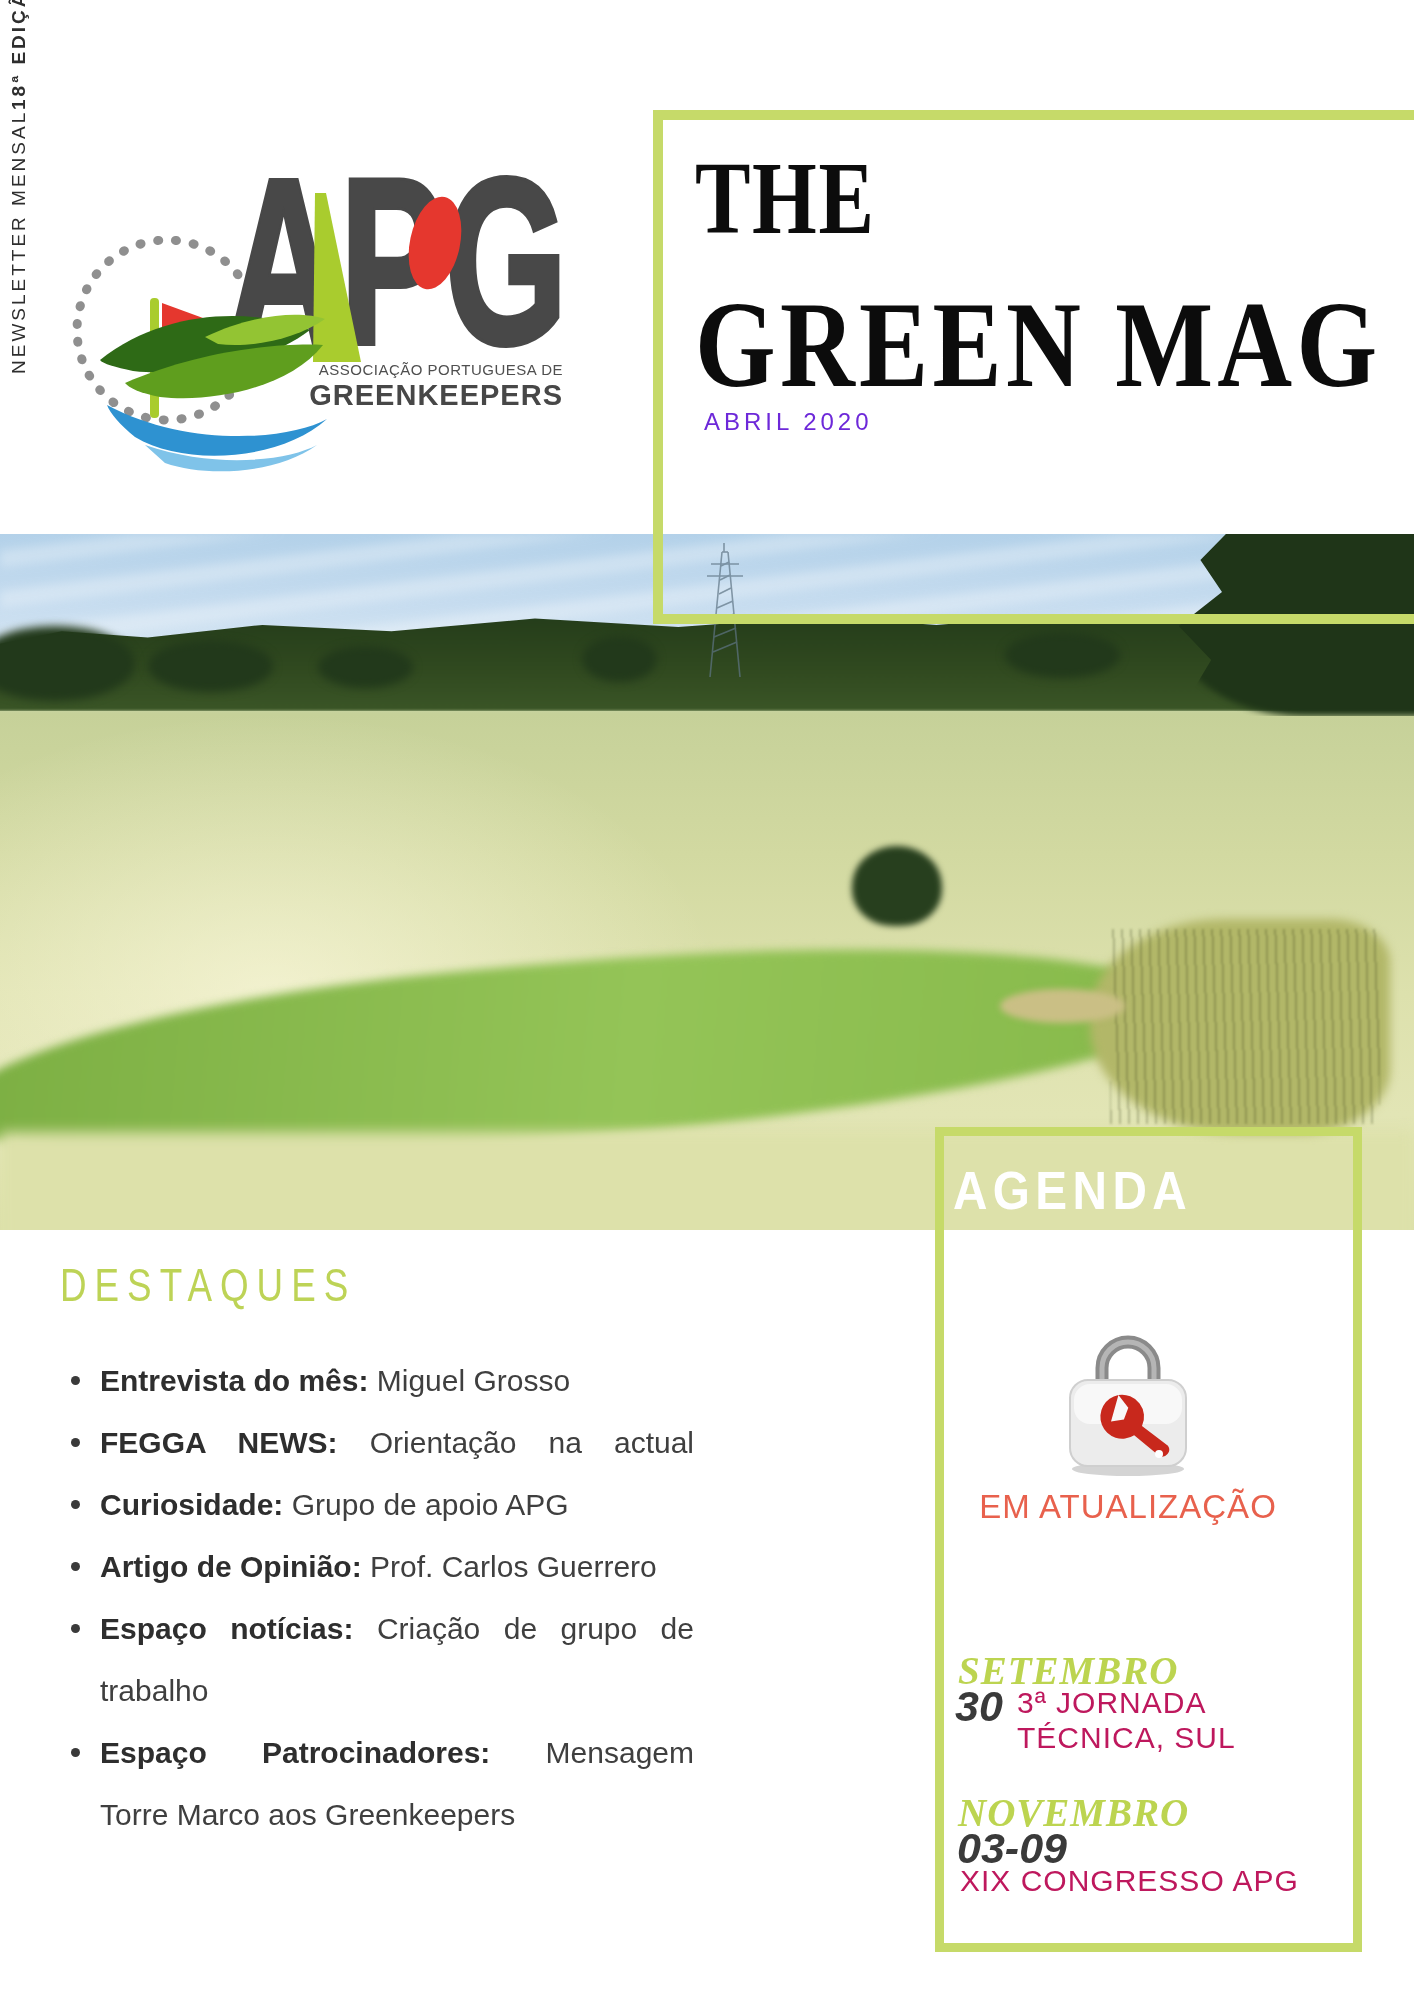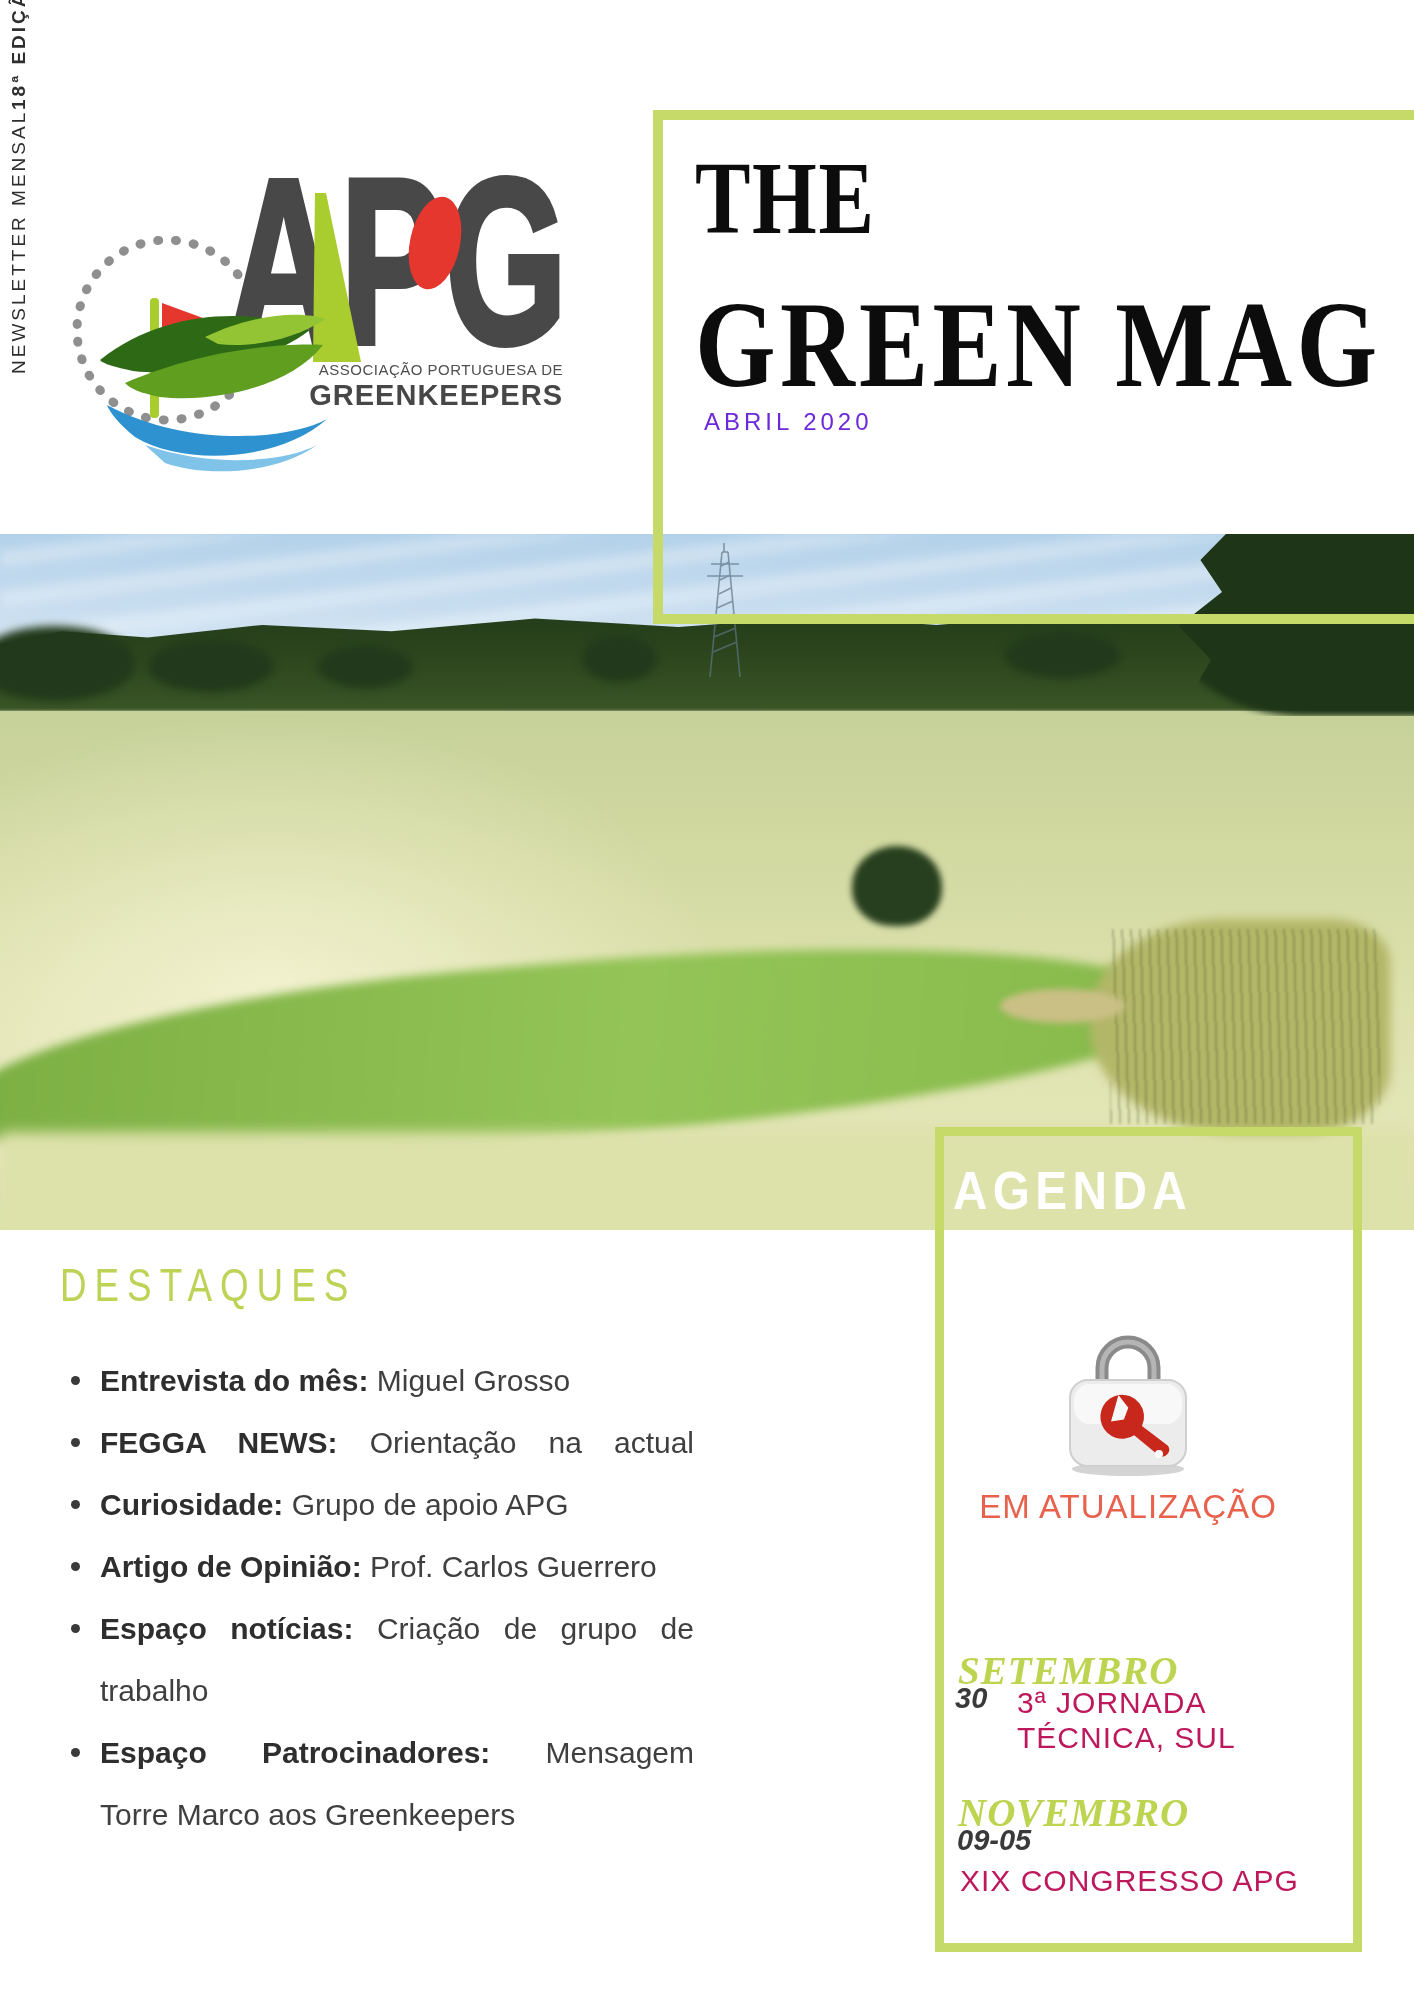--- a/index.html
+++ b/index.html
@@ -59,21 +59,21 @@
   
   .agenda-frame{left:935px;top:1127px;width:427px;height:825px;box-sizing:border-box;
                 border:9px solid #c6da69;z-index:6;pointer-events:none;}
   .agenda-title{left:953px;top:1160px;z-index:7;color:#ffffff;font-weight:bold;font-size:53px;
                 letter-spacing:6px;transform:scaleX(.9);transform-origin:left top;white-space:nowrap;}
   .maint-icon{left:1062px;top:1328px;z-index:7;}
   .status{left:944px;top:1488px;width:368px;text-align:center;z-index:7;
           font-size:33px;letter-spacing:1px;color:#e8614d;font-weight:400;white-space:nowrap;}
   .ev-month{font-family:"Liberation Serif",serif;font-style:italic;font-weight:bold;
             font-size:39px;letter-spacing:1px;color:#bcd450;white-space:nowrap;}
-  .ev-day{font-style:italic;font-weight:bold;font-size:29px;color:#3a3a3a;white-space:nowrap;}
+  .ev-day{font-style:italic;font-weight:bold;font-size:43px;color:#3a3a3a;white-space:nowrap;}
   .ev-line{font-size:30px;color:#be185d;letter-spacing:1px;white-space:nowrap;}
   .ev1-month{left:958px;top:1648px;}
   .ev1-day{left:955px;top:1682px;}
   .ev1-l0{left:1017px;top:1686px;}
   .ev1-l1{left:1017px;top:1721px;}
   .ev2-month{left:958px;top:1790px;}
   .ev2-day{left:957px;top:1824px;}
   .ev2-l0{left:960px;top:1864px;}
 
   
@@ -163,21 +163,21 @@
   </svg>
 
   <div class="abs status">EM ATUALIZAÇÃO</div>
 
   <div class="abs ev-month ev1-month">SETEMBRO</div>
   <div class="abs ev-day ev1-day">30</div>
   <div class="abs ev-line ev1-l0">3ª JORNADA</div>
   <div class="abs ev-line ev1-l1">TÉCNICA, SUL</div>
 
   <div class="abs ev-month ev2-month">NOVEMBRO</div>
-  <div class="abs ev-day ev2-day">09-05</div>
+  <div class="abs ev-day ev2-day">03-09</div>
   <div class="abs ev-line ev2-l0">XIX CONGRESSO APG</div>
 
   <div class="abs hl-title">DESTAQUES</div>
   <ul class="abs hl-list">
     <li class="hl-item">
       <div class="hl-line"><span class="lbl">Entrevista do mês:</span> <span>Miguel Grosso</span></div>
     </li>
     <li class="hl-item">
       <div class="hl-line stretch"><span class="lbl">FEGGA NEWS:</span> <span>Orientação na actual</span></div>
     </li>

